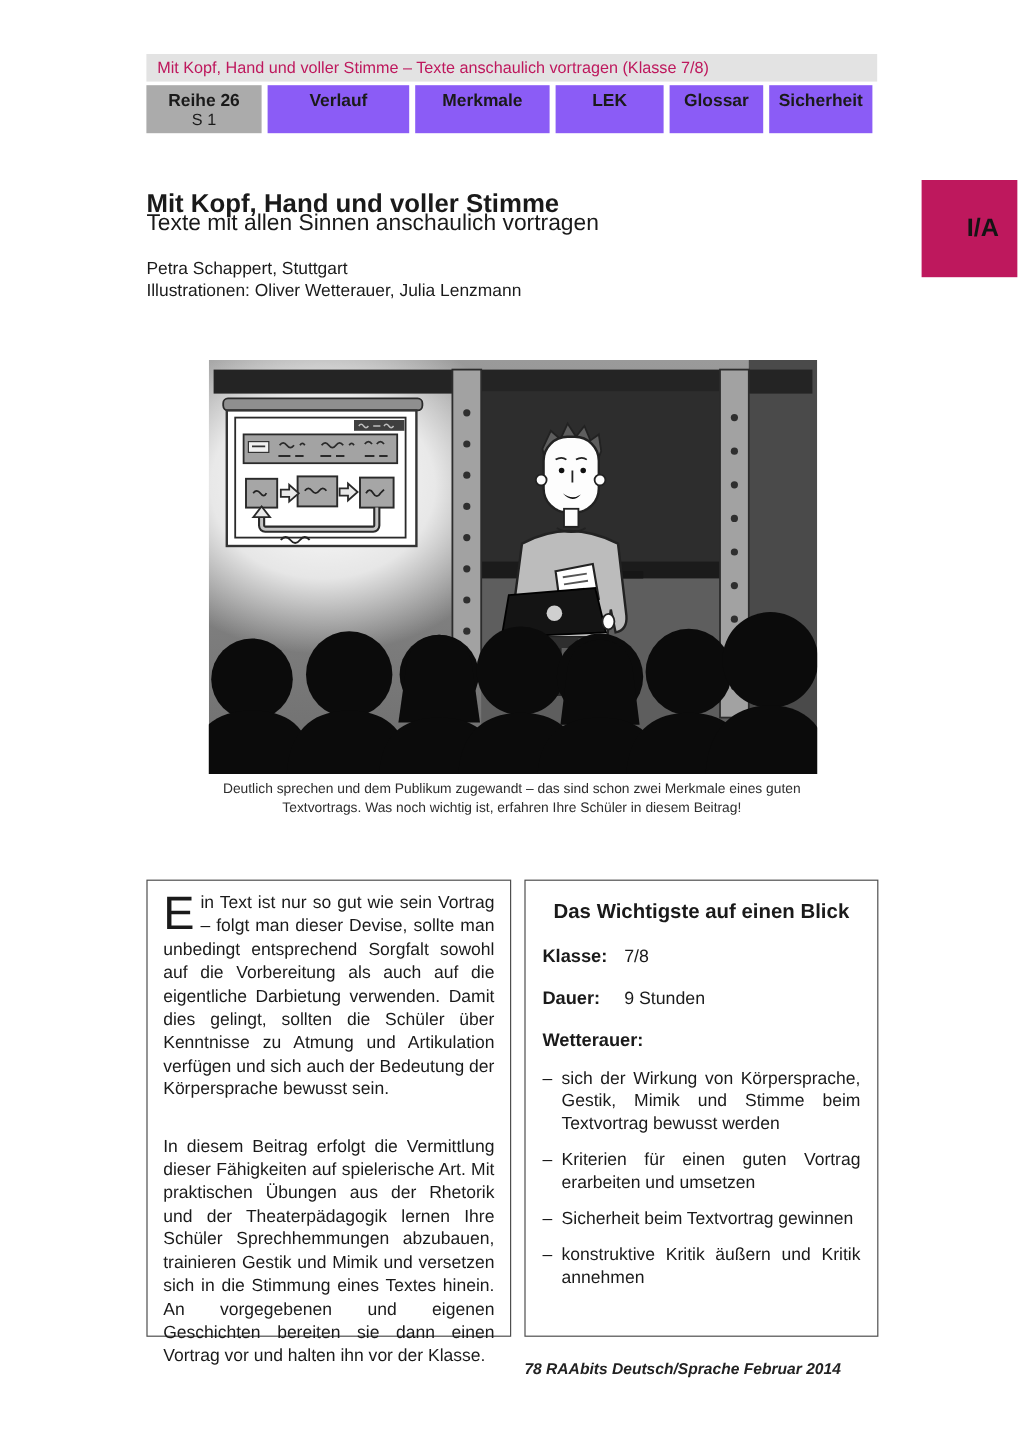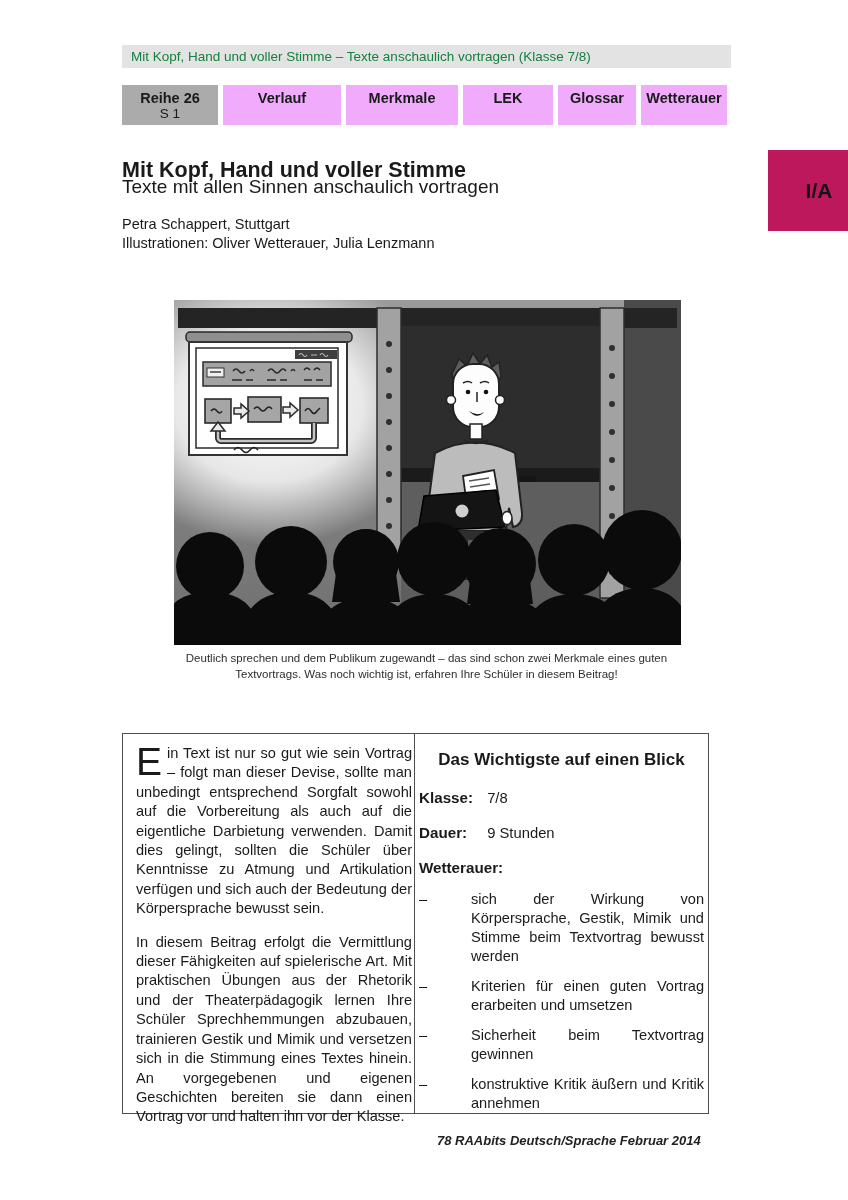--- a/index.html
+++ b/index.html
@@ -2,23 +2,23 @@
 <html><head>
 <meta charset="utf-8">
 <style>
   html,body{margin:0;padding:0;background:#fff;}
   .page{position:relative;width:848px;height:1200px;background:#ffffff;
         font-family:"Liberation Sans",sans-serif;color:#1a1a1a;overflow:hidden;}
 
   
   .kicker{position:absolute;left:122px;top:45px;width:609px;height:23px;
           background:#e3e3e3;font-size:13.5px;line-height:23px;
-          padding-left:9px;box-sizing:border-box;color:#15803d;white-space:nowrap;}
-  .tabs{position:absolute;left:122px;top:85px;display:flex;gap:5px;}
-  .tab{height:40px;box-sizing:border-box;background:#f0abfc;text-align:center;
+          padding-left:9px;box-sizing:border-box;color:#be185d;white-space:nowrap;}
+  .tabs{position:absolute;left:122px;top:71px;display:flex;gap:5px;}
+  .tab{height:40px;box-sizing:border-box;background:#8b5cf6;text-align:center;
        padding-top:5px;font-weight:bold;font-size:14.5px;line-height:16px;}
   .tab.active{background:#ababab;}
   .tab .sub{font-weight:normal;font-size:13.5px;line-height:16px;}
   .t0{width:96px}.t1{width:118px}.t2{width:112px}.t3{width:90px}.t4{width:78px}.t5{width:86px}
 
   .badge{position:absolute;left:768px;top:150px;width:102px;height:81px;background:#be185d;
          display:flex;align-items:center;justify-content:center;
          font-size:21px;font-weight:bold;color:#141414;}
 
   .title{position:absolute;left:122px;top:146px;font-size:21.5px;font-weight:bold;margin-top:12px;}
@@ -26,52 +26,52 @@
   .byline{position:absolute;left:122px;top:215px;font-size:14.5px;line-height:18.5px;}
 
   .figure{position:absolute;left:174px;top:300px;width:507px;height:345px;}
   .caption{position:absolute;left:122px;top:651px;width:609px;text-align:center;
            font-size:11.5px;line-height:15.5px;color:#2e2e2e;}
 
   .box{position:absolute;top:733px;height:381px;border:1.5px solid #4f4f4f;
        box-sizing:border-box;background:#fff;}
   .box-left{left:122px;width:304px;padding:10px 13px;}
   .box-left p{font-size:14.6px;line-height:19.4px;text-align:justify;margin:0;}
-  .box-left p + p{margin-top:14px;}
+  .box-left p + p{margin-top:28px;}
   .dropcap{float:left;font-size:39px;line-height:31px;padding:2px 5px 0 0;}
 
-  .box-right{left:414px;width:295px;padding:12px 4px;}
+  .box-right{left:437px;width:295px;padding:12px 14px;}
   .ov-head{font-size:17px;font-weight:bold;text-align:center;margin:4px 0 19px;}
   .kv{font-size:14.8px;margin-bottom:18px;}
   .kv .k{display:inline-block;width:64px;font-weight:bold;font-size:15.2px;}
   .komp{font-weight:bold;font-size:15.2px;margin-bottom:14px;}
   .bullet{display:flex;font-size:14.6px;line-height:19px;margin-bottom:11px;}
   .bullet .dash{flex:0 0 16px;}
-  .bullet .txt{flex:1;text-align:justify;margin-left:36px;}
+  .bullet .txt{flex:1;text-align:justify;}
 
   .footer{position:absolute;left:437px;top:1133px;width:295px;text-align:left;
           font-style:italic;font-weight:bold;font-size:13px;color:#222;}
 </style>
 </head>
 <body>
 
 <div class="page">
 
   <div class="kicker">Mit Kopf, Hand und voller Stimme – Texte anschaulich vortragen (Klasse 7/8)</div>
 
   <div class="tabs">
     <div class="tab active t0">
       <div>Reihe 26</div>
       <div class="sub">S 1</div>
     </div>
     <div class="tab t1">Verlauf</div>
     <div class="tab t2">Merkmale</div>
     <div class="tab t3">LEK</div>
     <div class="tab t4">Glossar</div>
-    <div class="tab t5">Wetterauer</div>
+    <div class="tab t5">Sicherheit</div>
   </div>
 
   <div class="badge">I/A</div>
 
   <div class="title">Mit Kopf, Hand und voller Stimme</div>
   <div class="subtitle">Texte mit allen Sinnen anschaulich vortragen</div>
   <div class="byline">
     <div>Petra Schappert, Stuttgart</div>
     <div>Illustrationen: Oliver Wetterauer, Julia Lenzmann</div>
   </div>

